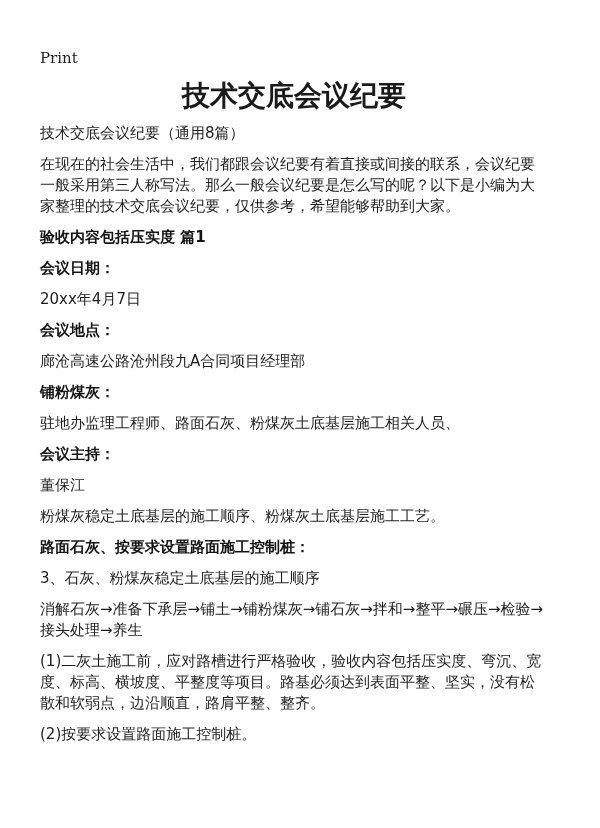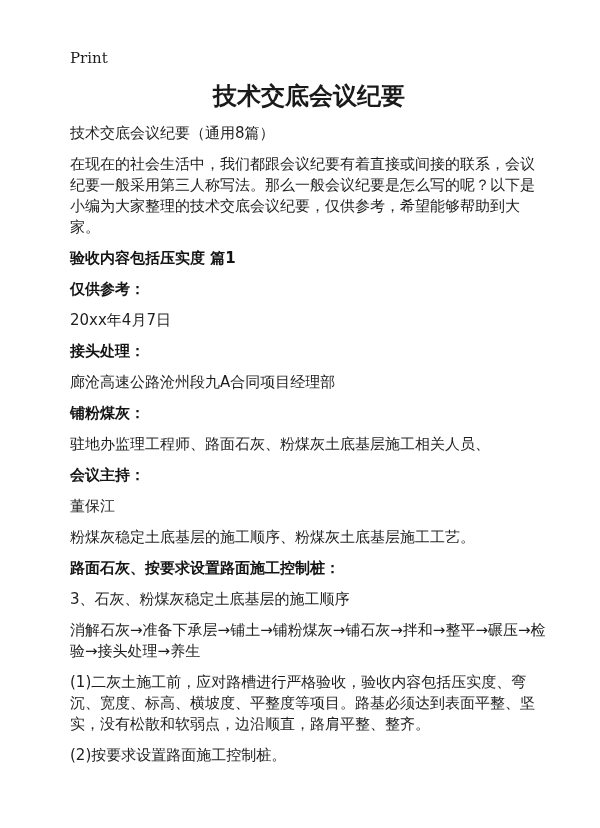--- a/index.html
+++ b/index.html
@@ -7,33 +7,33 @@
     padding: 0;
     background: #ffffff;
   }
   body {
     width: 600px;
     min-height: 828px;
     color: #1e1e1e;
     font-family: "DejaVu Sans", "Liberation Sans", sans-serif;
   }
   .doc {
-    padding: 48px 52px 40px 70px;
+    padding: 48px 52px 40px 40px;
     box-sizing: border-box;
   }
   .print-link {
     font-family: "DejaVu Serif", "Liberation Serif", serif;
     font-size: 15px;
     line-height: 18px;
     color: #1e1e1e;
     display: inline-block;
     cursor: pointer;
   }
   .title {
-    font-size: 24px;
+    font-size: 28px;
     line-height: 26px;
     font-weight: bold;
     text-align: center;
     margin: 16px 0 0 0;
     color: #1a1a1a;
   }
   p {
     font-size: 15px;
     line-height: 21px;
     margin: 10px 0 0 0;
@@ -51,24 +51,24 @@
   <span class="print-link">Print</span>
 
   <h1 class="title">技术交底会议纪要</h1>
 
   <p class="subtitle">技术交底会议纪要（通用8篇）</p>
 
   <p>在现在的社会生活中，我们都跟会议纪要有着直接或间接的联系，会议纪要一般采用第三人称写法。那么一般会议纪要是怎么写的呢？以下是小编为大家整理的技术交底会议纪要，仅供参考，希望能够帮助到大家。</p>
 
   <p class="b">验收内容包括压实度 篇1</p>
 
-  <p class="b">仅供参考：</p>
+  <p class="b">会议日期：</p>
   <p>20xx年4月7日</p>
 
-  <p class="b">接头处理：</p>
+  <p class="b">会议地点：</p>
   <p>廊沧高速公路沧州段九A合同项目经理部</p>
 
   <p class="b">铺粉煤灰：</p>
   <p>驻地办监理工程师、路面石灰、粉煤灰土底基层施工相关人员、</p>
 
   <p class="b">会议主持：</p>
   <p>董保江</p>
 
   <p>粉煤灰稳定土底基层的施工顺序、粉煤灰土底基层施工工艺。</p>
 

